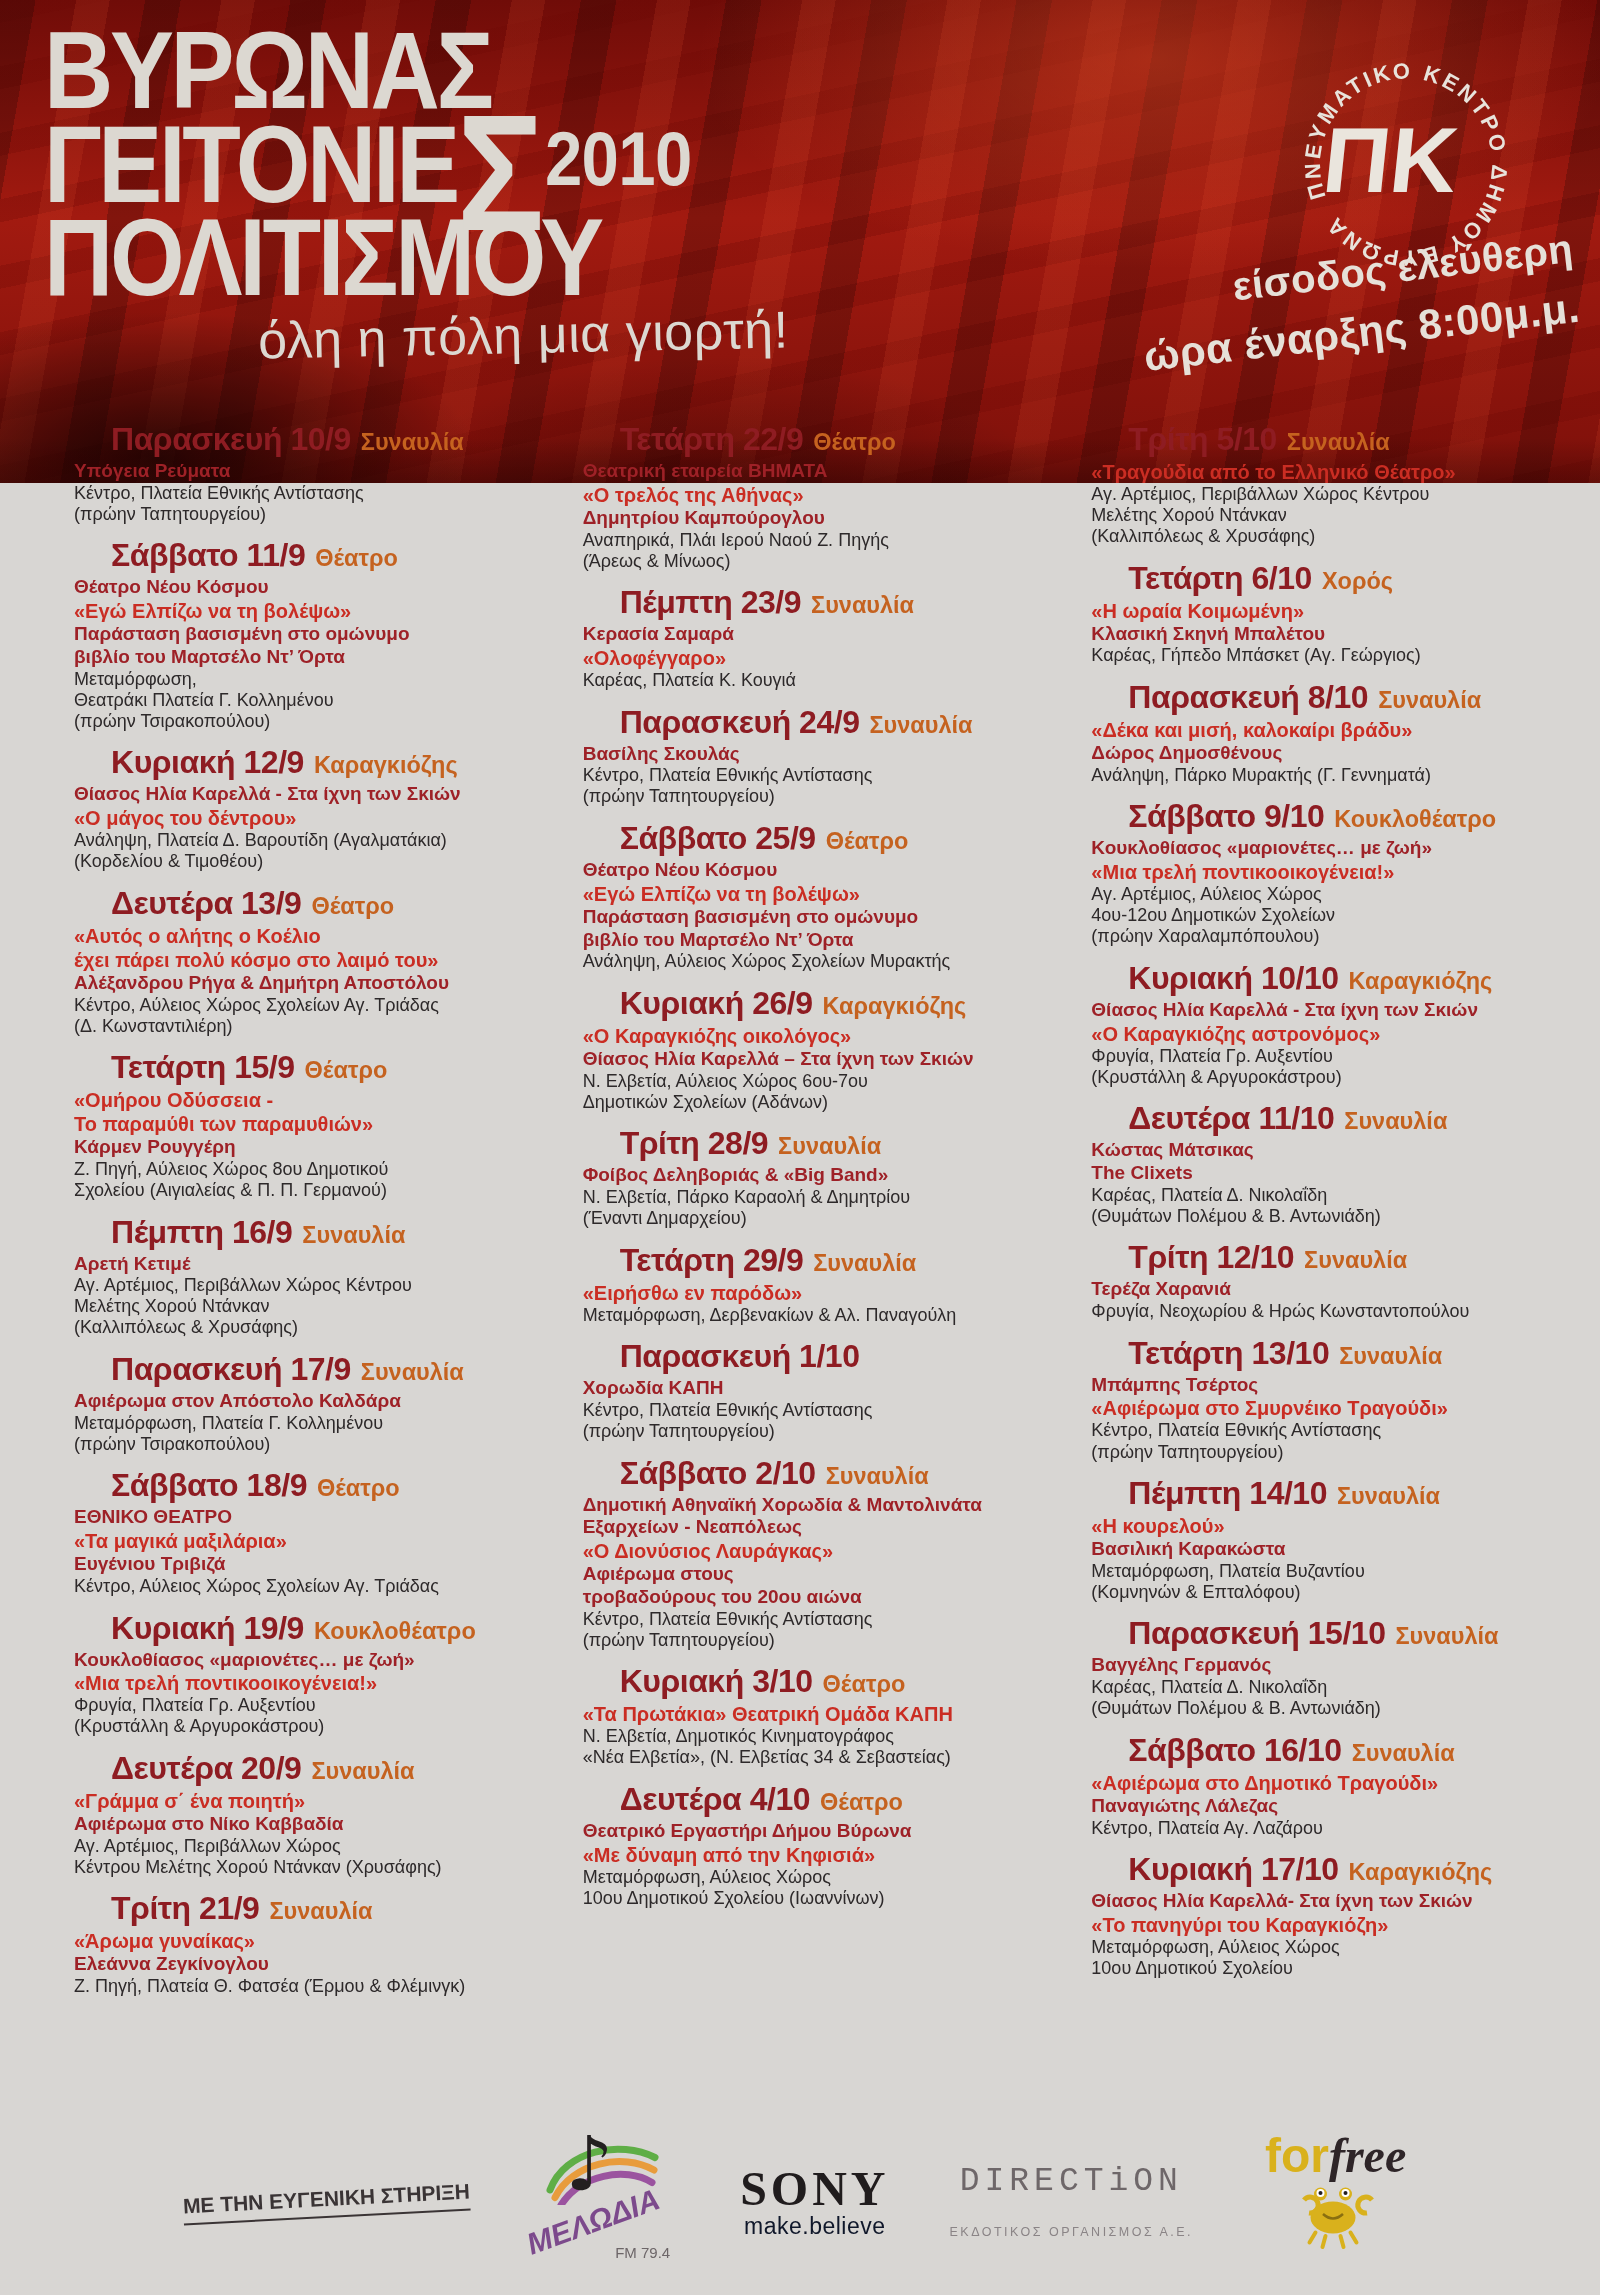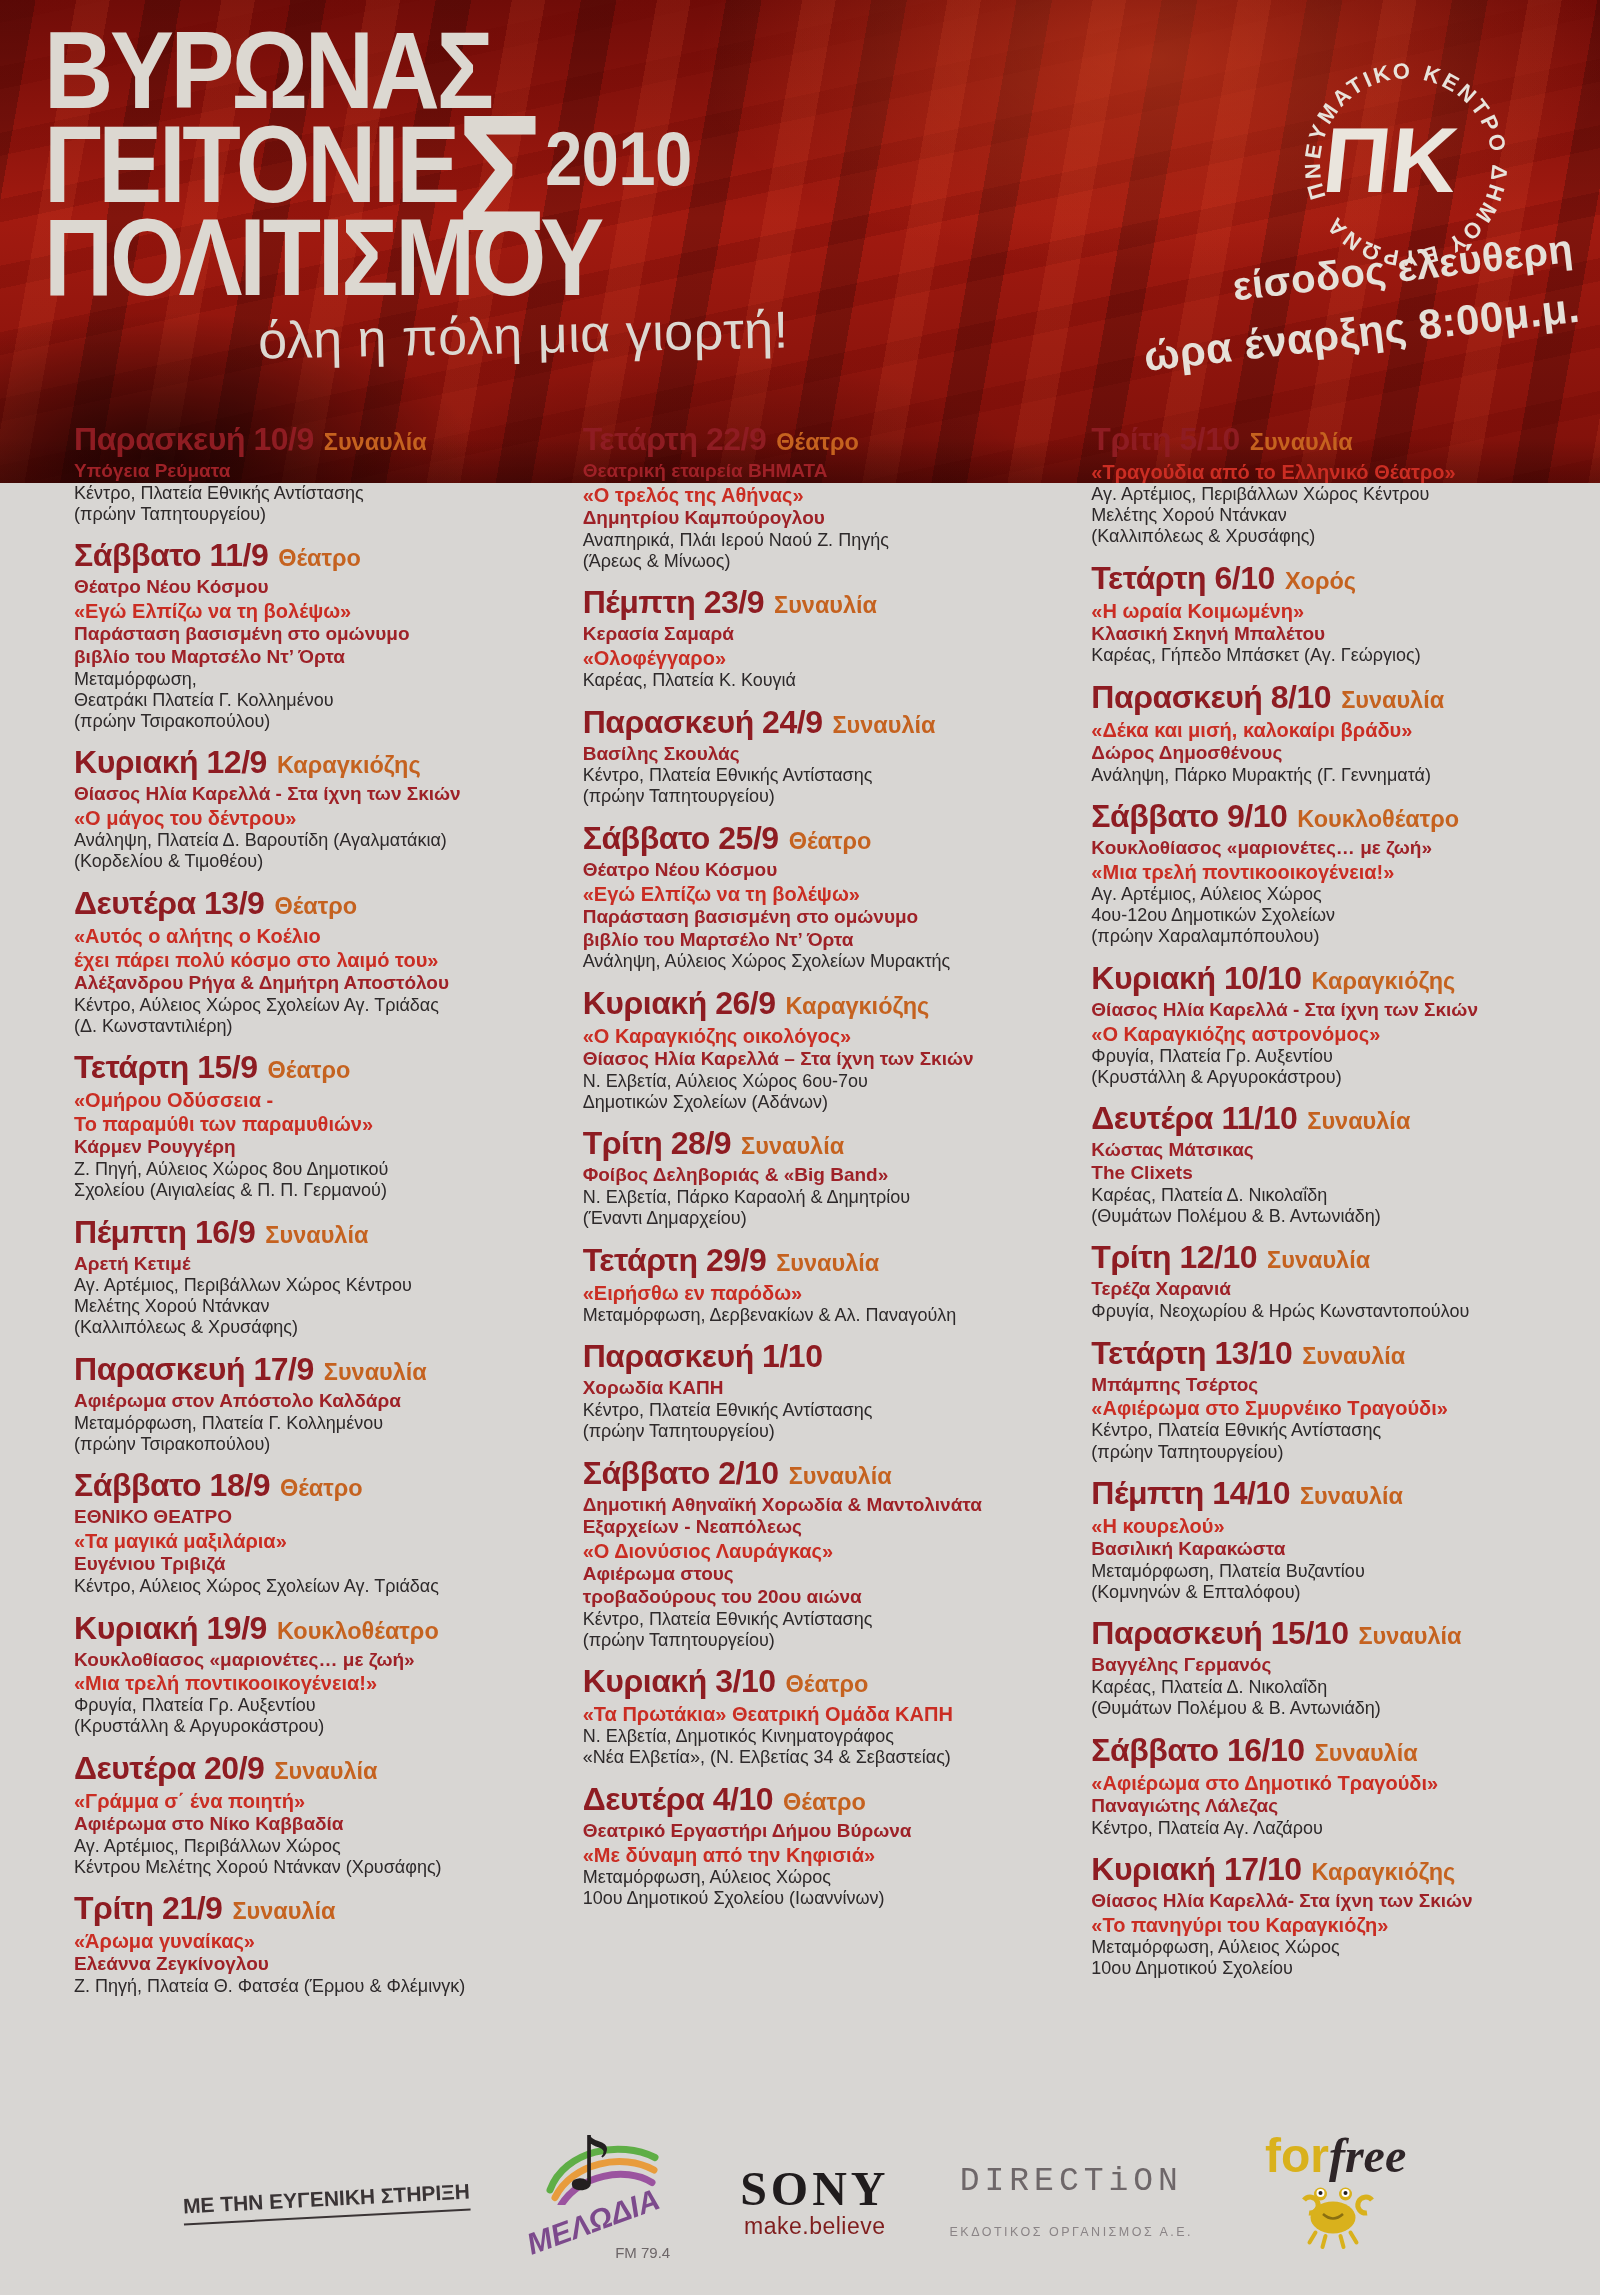--- a/index.html
+++ b/index.html
@@ -43,21 +43,21 @@
   .free-line1{font-size:40px;letter-spacing:.01em;}
   .free-line2{font-size:42px;margin-top:13px;letter-spacing:.01em;}
 
   
   .content{
     position:absolute;top:423px;left:74px;right:23px;bottom:165px;
     display:flex;gap:22px;
   }
   .col{flex:1;min-width:0;}
   .event{margin-bottom:14.5px;}
-  .event-head{line-height:1;margin-bottom:5px;white-space:nowrap;}
+  .event-head{line-height:1;margin-bottom:5px;white-space:nowrap;margin-left:37px;}
   .event-date{font-size:32px;font-weight:bold;color:#8e1c22;letter-spacing:-0.015em;}
   .event-type{font-size:23.5px;font-weight:bold;color:#c5621f;margin-left:10px;}
   .line{font-size:18px;line-height:1.17;color:#2d292a;}
   .line.t{color:#ca2d23;font-weight:bold;font-size:20px;line-height:1.2;}
   .line.n{color:#9e2127;font-weight:bold;font-size:19px;line-height:1.2;}
   .line.d{color:#2d292a;font-weight:normal;}
 
   
   .footer{
     position:absolute;left:0;right:0;bottom:18px;height:150px;
@@ -70,21 +70,21 @@
   }
   .sponsor{display:flex;flex-direction:column;align-items:center;}
   .melodia{position:relative;width:150px;height:145px;}
   .melodia-note{position:absolute;top:-10px;left:35px;font-size:75px;color:#231f20;
     font-family:"DejaVu Sans",sans-serif;z-index:2;}
   .melodia-name{position:absolute;top:75px;left:-6px;transform:rotate(-20deg);
     font-size:30px;font-weight:bold;font-style:italic;color:#7c4a8c;white-space:nowrap;}
   .melodia-sub{position:absolute;top:114px;left:85px;font-size:15px;color:#6d6668;}
   .sony-name{font-family:"Liberation Serif","DejaVu Serif",serif;font-weight:bold;
     font-size:48px;letter-spacing:4px;color:#201c1d;line-height:1;}
-  .sony-sub{font-size:23px;color:#7f1d1d;letter-spacing:0.5px;}
+  .sony-sub{font-size:23px;color:#0f172a;letter-spacing:0.5px;}
   .direction-name{font-family:Liberation Mono, monospace;
     font-size:33px;letter-spacing:5px;color:#6e6769;line-height:1;}
   .direction-sub{font-size:12.5px;letter-spacing:2.5px;color:#8a8486;margin-top:27px;}
   .forfree{position:relative;width:165px;height:140px;text-align:right;}
   .forfree-text{font-size:48px;line-height:1;white-space:nowrap;}
   .forfree-for{font-weight:bold;color:#d9b11c;}
   .forfree-free{font-family:"Liberation Serif","DejaVu Serif",serif;font-style:italic;
     font-weight:bold;color:#2e2528;}
   .crab{position:absolute;left:45px;top:48px;}
 </style>

